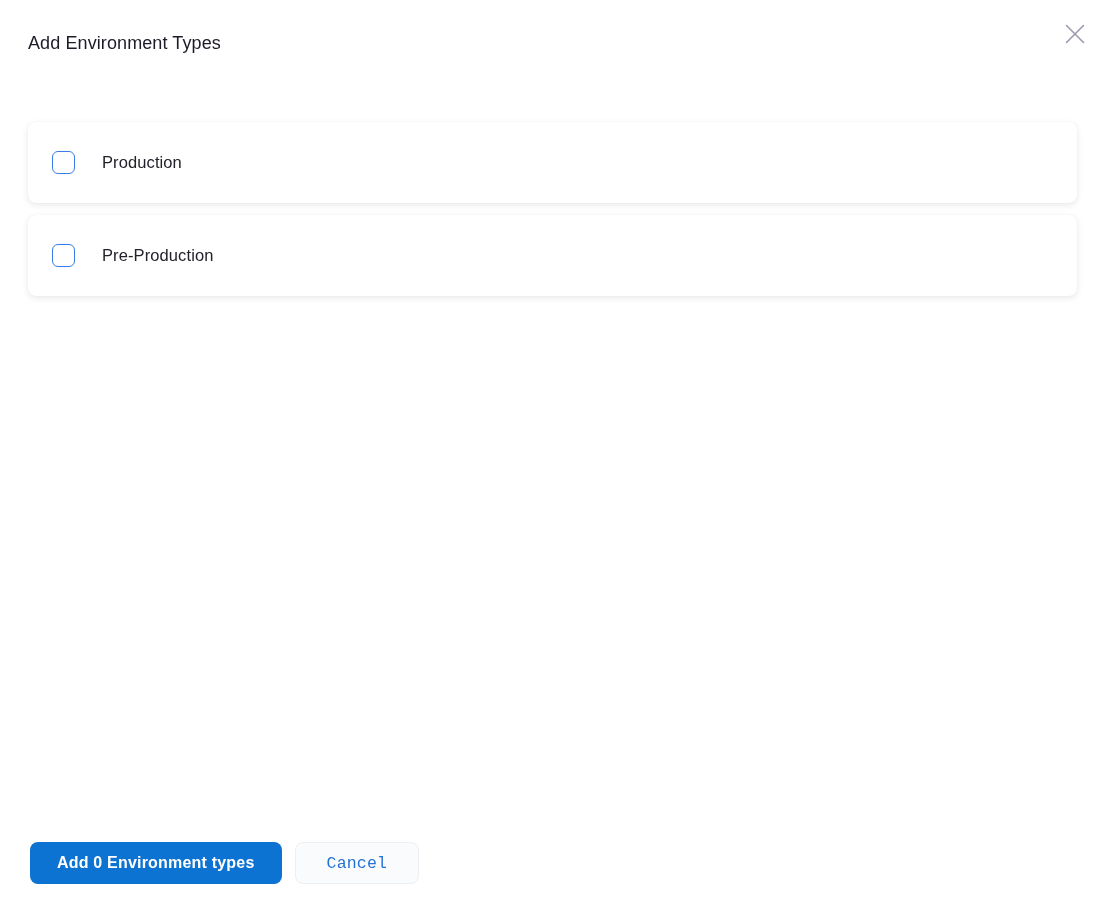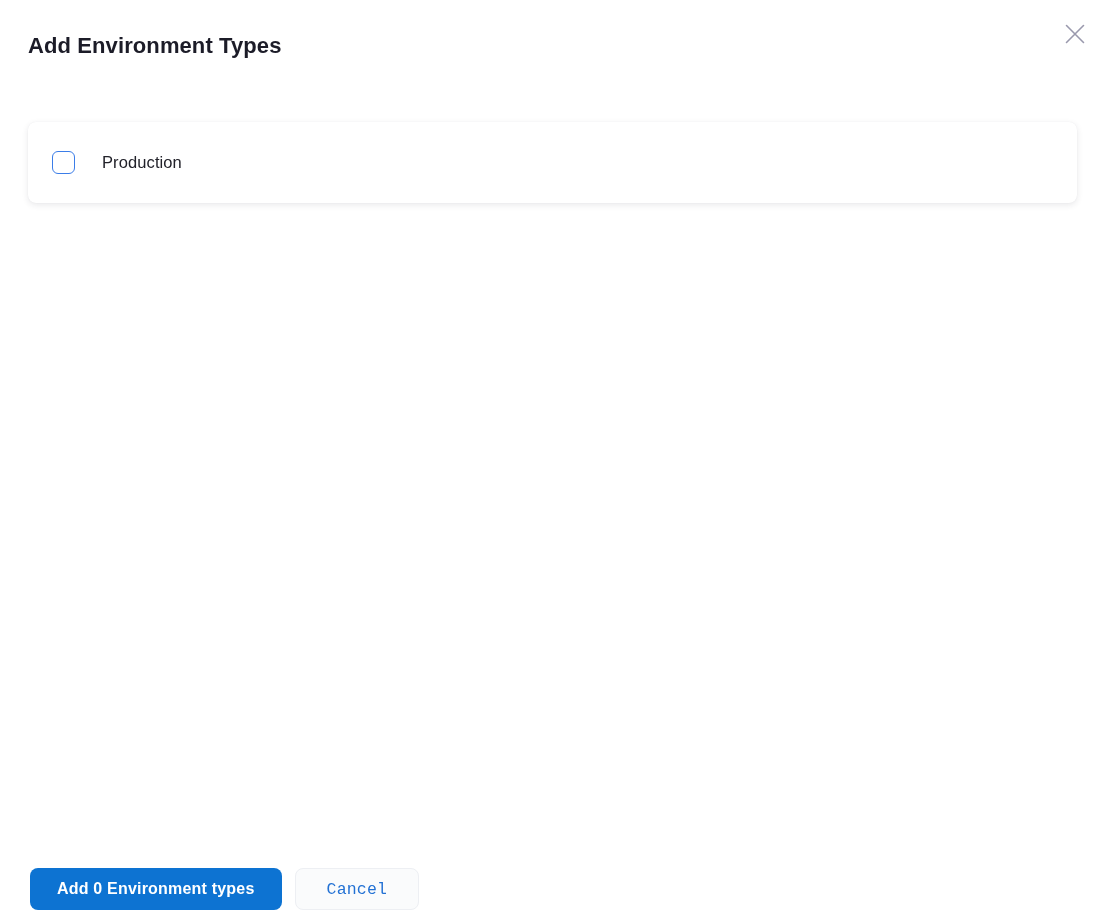--- a/index.html
+++ b/index.html
@@ -17,22 +17,22 @@
     width: 1112px;
     height: 920px;
     background: #ffffff;
   }
 
   
   .dialog-title {
     position: absolute;
     left: 28px;
     top: 33px;
-    font-size: 22px;
-    font-weight: 700;
+    font-size: 18px;
+    font-weight: 400;
     color: #1c1c28;
     letter-spacing: 0.1px;
   }
 
   .close-btn {
     position: absolute;
     top: 18px;
     right: 21px;
     width: 32px;
     height: 32px;
@@ -83,21 +83,21 @@
     margin-left: 27px;
     font-size: 16.5px;
     color: #22222a;
     letter-spacing: 0.1px;
   }
 
   
   .footer {
     position: absolute;
     left: 30px;
-    top: 868px;
+    top: 842px;
     display: flex;
     align-items: flex-start;
   }
 
   .btn-primary {
     height: 42px;
     padding: 0 27px;
     background: #0d73d2;
     color: #ffffff;
     font-family: "Liberation Sans", sans-serif;
@@ -139,20 +139,24 @@
     </span>
   </button>
 
   <div class="env-list">
 
     <div class="env-row" role="checkbox" aria-checked="false">
       <span class="checkbox"></span>
       <span class="env-label">Production</span>
     </div>
 
+    <div class="env-row" role="checkbox" aria-checked="false">
+      <span class="checkbox"></span>
+      <span class="env-label">Pre-Production</span>
+    </div>
 
   </div>
 
   <div class="footer">
     <button class="btn-primary">Add 0 Environment types</button>
     <button class="btn-cancel">Cancel</button>
   </div>
 
 </div>
 

